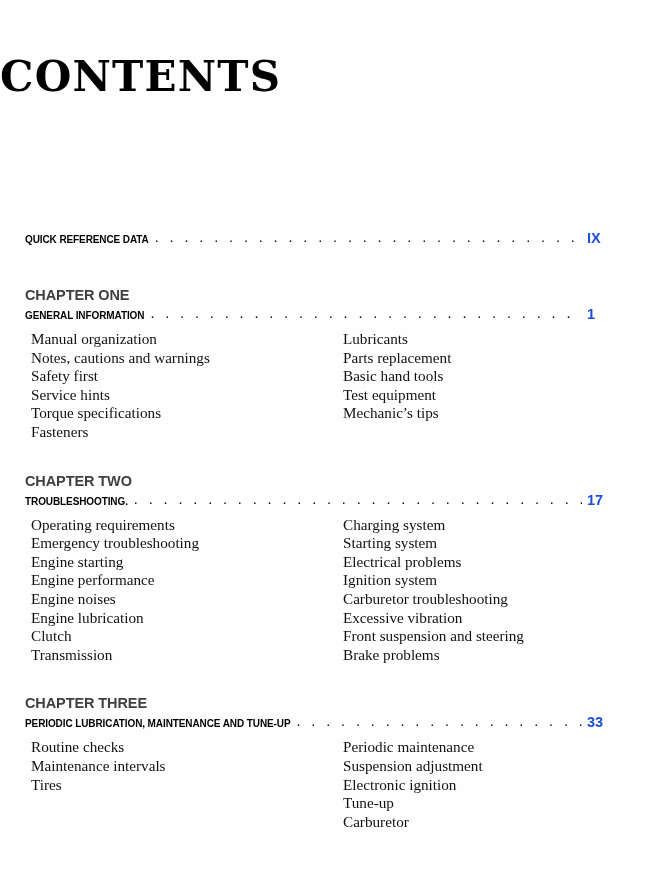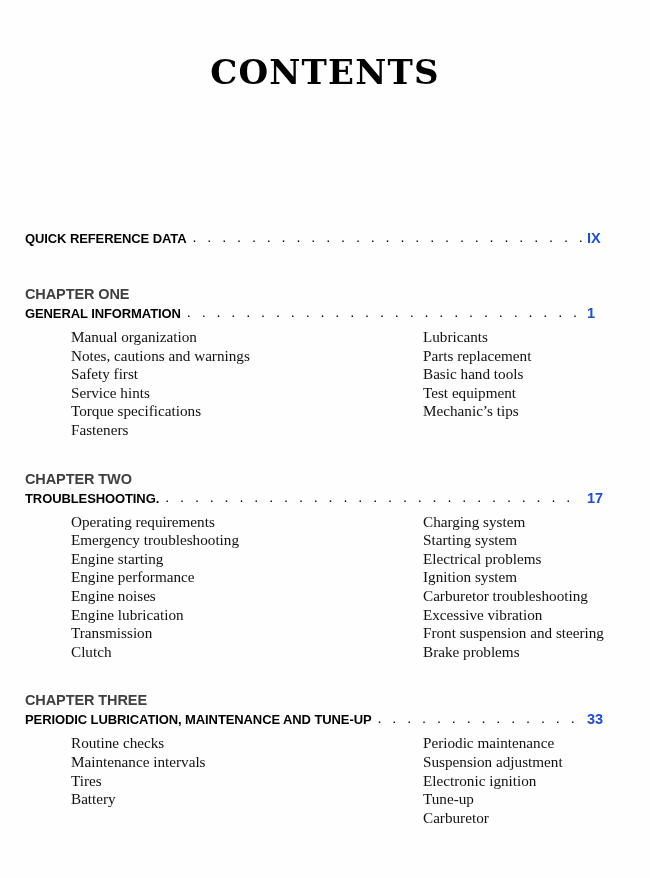--- a/index.html
+++ b/index.html
@@ -16,24 +16,24 @@
     font-family: "Liberation Serif", serif;
     color: #0a0a0a;
   }
 
   
   .doc-title {
     position: absolute;
     top: 52px;
     left: 0;
     width: 650px;
-    text-align: center;
+    text-align: left;
     font-family: "DejaVu Serif", serif;
     font-weight: bold;
-    font-size: 34px;
+    font-size: 42px;
     letter-spacing: 1.2px;
     color: #000;
   }
 
   
   .toc {
     position: absolute;
     top: 228px;
     left: 25px;
     width: 588px;
@@ -54,21 +54,21 @@
 
   .lead-row {
     display: flex;
     align-items: baseline;
     width: 100%;
     line-height: 20px;
   }
   .lead-title {
     font-family: "Liberation Sans", sans-serif;
     font-weight: bold;
-    font-size: 13px;
+    font-size: 10px;
     letter-spacing: -0.1px;
     color: #000;
     white-space: nowrap;
     flex: 0 0 auto;
   }
   .leader {
     flex: 1 1 auto;
     overflow: hidden;
     white-space: nowrap;
     margin: 0 5px 0 6px;
@@ -90,21 +90,20 @@
   }
 
   
   .subcols {
     display: flex;
     margin-top: 4px;
     padding-left: 6px;
   }
   .subcol {
     flex: 0 0 312px;
-    margin-left: 40px;
   }
   .subcol.right { flex: 0 0 auto; }
   .sub-item {
     font-family: "Liberation Serif", serif;
     font-size: 15.2px;
     line-height: 18.6px;
     color: #111;
     white-space: nowrap;
   }
 
@@ -162,22 +161,22 @@
             <span class="page-num">17</span>
           </div>
           <div class="subcols">
             <div class="subcol left">
               <div class="sub-item">Operating requirements</div>
               <div class="sub-item">Emergency troubleshooting</div>
               <div class="sub-item">Engine starting</div>
               <div class="sub-item">Engine performance</div>
               <div class="sub-item">Engine noises</div>
               <div class="sub-item">Engine lubrication</div>
+              <div class="sub-item">Clutch</div>
               <div class="sub-item">Transmission</div>
-              <div class="sub-item">Clutch</div>
             </div>
             <div class="subcol right">
               <div class="sub-item">Charging system</div>
               <div class="sub-item">Starting system</div>
               <div class="sub-item">Electrical problems</div>
               <div class="sub-item">Ignition system</div>
               <div class="sub-item">Carburetor troubleshooting</div>
               <div class="sub-item">Excessive vibration</div>
               <div class="sub-item">Front suspension and steering</div>
               <div class="sub-item">Brake problems</div>
@@ -190,21 +189,20 @@
           <div class="lead-row">
             <span class="lead-title">PERIODIC LUBRICATION, MAINTENANCE AND TUNE-UP</span>
             <span class="leader">. . . . . . . . . . . . . . . . . . . . . . . . . . . . . . . . . . . . . . . . . . . . . . . . . . . . . . . . . . . . . . . . . . . . . . . . . . . . . . . . . . . . . . . . . . . . . . . . . . . . . . . . . . . . . . .</span>
             <span class="page-num">33</span>
           </div>
           <div class="subcols">
             <div class="subcol left">
               <div class="sub-item">Routine checks</div>
               <div class="sub-item">Maintenance intervals</div>
               <div class="sub-item">Tires</div>
-              <div class="sub-item">Battery</div>
             </div>
             <div class="subcol right">
               <div class="sub-item">Periodic maintenance</div>
               <div class="sub-item">Suspension adjustment</div>
               <div class="sub-item">Electronic ignition</div>
               <div class="sub-item">Tune-up</div>
               <div class="sub-item">Carburetor</div>
             </div>
           </div>
           <div class="gap-chapter"></div>

